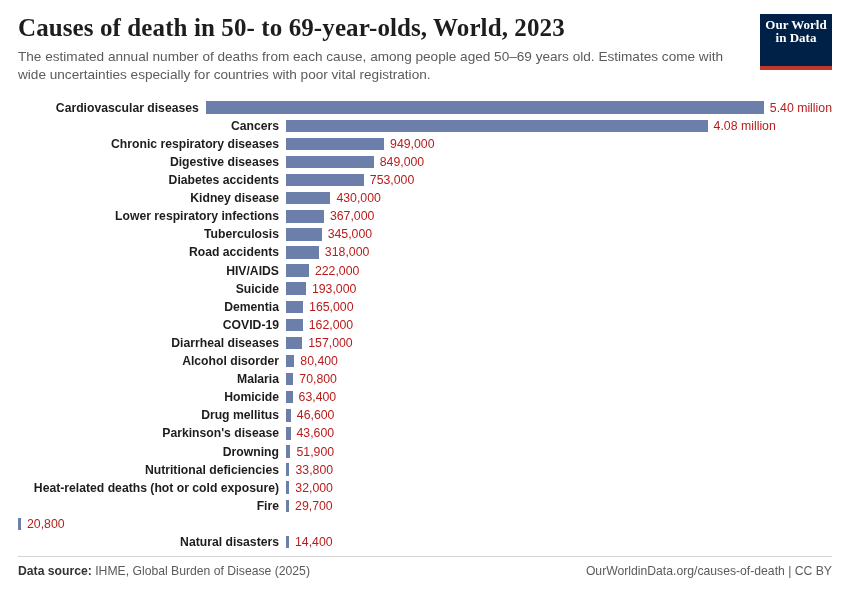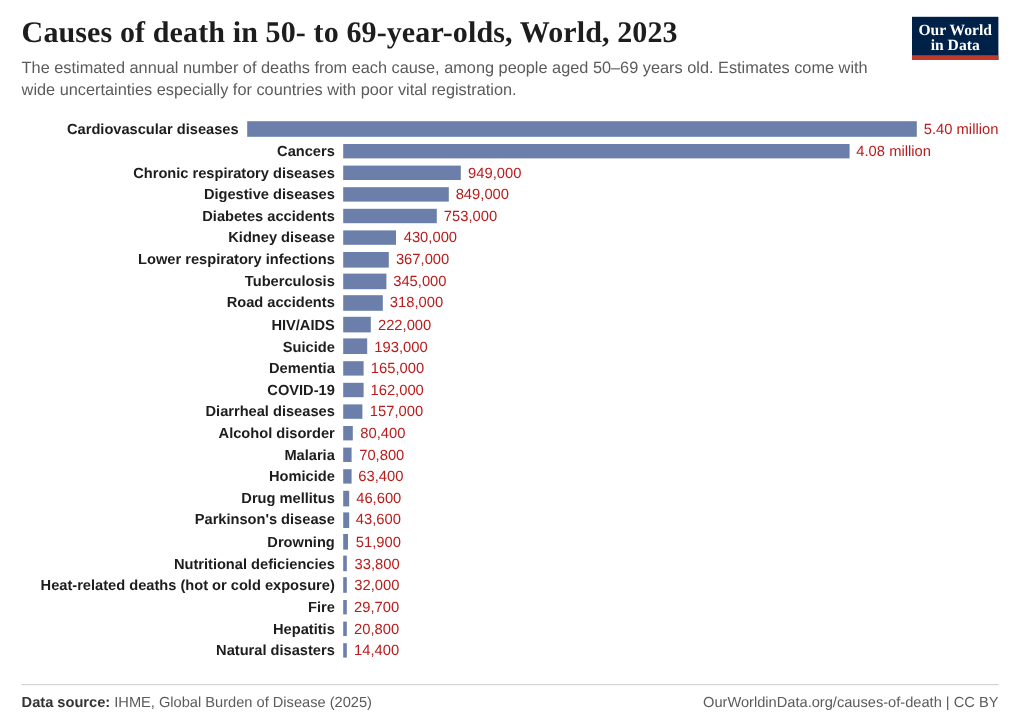--- a/index.html
+++ b/index.html
@@ -39,21 +39,21 @@
     color: #5b5b5b;
     line-height: 1.35;
     max-width: 735px;
     margin: 0;
   }
   .owid-logo {
     position: absolute;
     top: 0px;
     right: 0px;
     width: 72px;
-    height: 36px;
+    height: 56px;
     background: #002147;
     color: #ffffff;
     font-family: "Liberation Serif", serif;
     font-weight: 700;
     font-size: 13px;
     line-height: 1.0;
     text-align: center;
     padding-top: 4px;
     box-sizing: border-box;
     border-bottom: 4px solid #c0392b;
@@ -96,21 +96,21 @@
   .value {
     font-size: 12.3px;
     color: #b91c1c;
     padding-left: 6px;
     white-space: nowrap;
   }
   .footer {
     position: absolute;
     left: 18px;
     right: 18px;
-    bottom: 8px;
+    bottom: 22px;
     border-top: 1px solid #d3d3d3;
     padding-top: 7px;
     display: flex;
     justify-content: space-between;
     font-size: 12.2px;
     color: #5b5b5b;
   }
   .footer .src-label {
     font-weight: 700;
     color: #333;
@@ -289,21 +289,20 @@
         </div>
       </div>
       <div class="row">
         <div class="label">Fire</div>
         <div class="bar-wrap">
           <div class="bar" style="background: rgb(108, 127, 171); width: 3.069px;"></div>
           <div class="value">29,700</div>
         </div>
       </div>
       <div class="row">
-        <div class="label">Hepatitis</div>
         <div class="bar-wrap">
           <div class="bar" style="background: rgb(108, 127, 171); width: 3px;"></div>
           <div class="value">20,800</div>
         </div>
       </div>
       <div class="row">
         <div class="label">Natural disasters</div>
         <div class="bar-wrap">
           <div class="bar" style="background: rgb(108, 127, 171); width: 3px;"></div>
           <div class="value">14,400</div>

